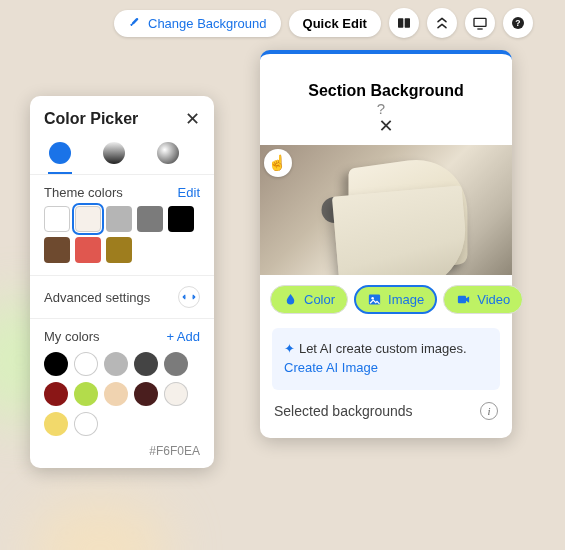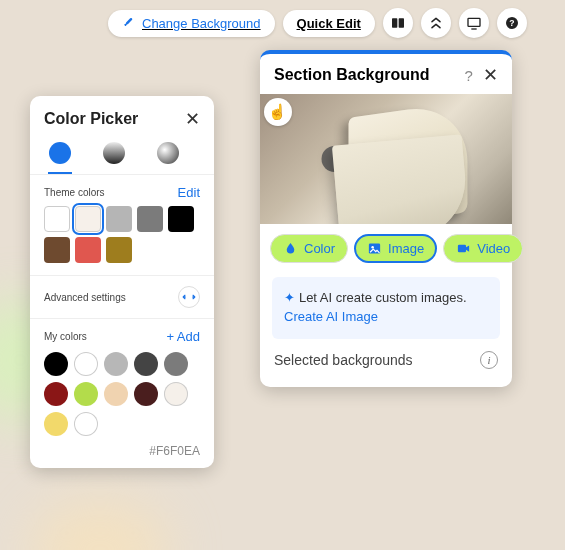--- a/index.html
+++ b/index.html
@@ -1,59 +1,59 @@
 <!DOCTYPE html>
 <html><head>
 <meta charset="utf-8">
 <style>
   * { box-sizing: border-box; margin: 0; padding: 0; font-family: Arial, Helvetica, sans-serif; }
   body { width: 565px; height: 550px; background: #e8dfd3; position: relative; overflow: hidden; }
 
   
-  .toolbar { position: absolute; top: 8px; left: 108px; display: flex; gap: 8px; align-items: center; text-decoration: underline; }
+  .toolbar { position: absolute; top: 8px; left: 114px; display: flex; gap: 8px; align-items: center; }
   .pill { background: #fff; border-radius: 18px; padding: 6px 14px; font-size: 13px; display: flex; align-items: center; gap: 6px; box-shadow: 0 1px 3px rgba(0,0,0,.15); cursor: pointer; }
   .pill .blue { color: #1a73e8; }
   .pill.bold { font-weight: 600; }
   .circle-btn { width: 30px; height: 30px; border-radius: 50%; background: #fff; box-shadow: 0 1px 3px rgba(0,0,0,.15); display: flex; align-items: center; justify-content: center; cursor: pointer; }
   .circle-btn svg { width: 16px; height: 16px; }
 
   
   .panel { position: absolute; background: #fff; border-radius: 10px; box-shadow: 0 4px 18px rgba(0,0,0,.2); }
   .color-picker { left: 30px; top: 96px; width: 184px; padding: 14px 14px 10px; }
   .cp-header { display: flex; justify-content: space-between; align-items: center; margin-bottom: 10px; }
   .cp-title { font-size: 16px; font-weight: 600; color: #222; }
   .close-btn { font-size: 18px; cursor: pointer; color: #333; line-height: 1; }
 
   .fill-tabs { display: flex; gap: 30px; padding: 4px 4px 0; }
   .fill-tab { width: 24px; display:flex; justify-content:center; padding-bottom: 8px; border-bottom: 2px solid transparent; cursor: pointer; }
   .fill-tab.active { border-bottom-color: #1a73e8; }
   .fill-dot { width: 22px; height: 22px; border-radius: 50%; }
   .tab-divider { height: 1px; background: #eee; margin: 0 -14px 10px; }
 
-  .section-label { font-size: 10px; color: #444; }
+  .section-label { font-size: 13px; color: #444; }
   .section-row { display:flex; justify-content: space-between; align-items:center; margin: 6px 0; }
   .link { color: #1a73e8; font-size: 13px; cursor: pointer; }
 
   .swatches { display: flex; flex-wrap: wrap; gap: 5px; margin: 6px 0 12px; }
   .sw { width: 26px; height: 26px; border-radius: 4px; cursor: pointer; border:1px solid transparent; }
   .sw.border { border-color:#ccc; }
   .sw.selected { outline: 2px solid #1a73e8; outline-offset: 1px; }
 
   .adv-row { display:flex; justify-content:space-between; align-items:center; border-top:1px solid #eee; border-bottom:1px solid #eee; margin: 0 -14px; padding: 10px 14px; }
   .adv-icon { width:22px; height:22px; border:1px solid #ddd; border-radius:50%; display:flex;align-items:center;justify-content:center; cursor:pointer; }
 
   .my-swatches { display:flex; flex-wrap:wrap; gap:6px; margin:8px 0; }
   .msw { width:24px; height:24px; border-radius:50%; cursor:pointer; }
   .msw.border { box-shadow: inset 0 0 0 1px #ccc; }
 
   .hex { text-align:right; color:#888; font-size:12px; margin-top:8px; }
 
   
   .section-bg { left: 260px; top: 50px; width: 252px; border-top: 4px solid #1a73e8; }
-  .sb-header { display:flex; align-items:center; padding: 12px 14px 10px; }
+  .sb-header { display:flex; align-items:center; padding: 28px 14px 10px; flex-direction: column; }
   .sb-title { font-size: 16px; font-weight: 600; flex:1; }
   .help-btn { color:#888; font-size:15px; margin-right:10px; cursor:pointer; }
 
   .hero { position:relative; height: 130px; background: linear-gradient(135deg,#a09080 0%, #c8bca8 35%, #e8e0d0 55%, #c0b8a8 80%, #908878 100%); overflow:hidden; }
   .hero::before { content:""; position:absolute; left:35%; top:12%; width:120px; height:110px; background: linear-gradient(165deg,#f5efe0 0%,#e8e0c8 50%,#d5cdb5 100%); transform: rotate(-8deg) skewX(-8deg); border-radius: 6px 60px 8px 8px; box-shadow: -6px 4px 10px rgba(0,0,0,.3); }
   .hero::after { content:""; position:absolute; left:30%; top:35%; width:130px; height:100px; background: linear-gradient(170deg,#efe9d8 0%,#e2dcc8 60%,#ccc5af 100%); transform: rotate(-5deg); border-radius:4px 4px 60px 4px; box-shadow: -4px 6px 12px rgba(0,0,0,.25); }
   .hand-cursor { position:absolute; left:4px; top:4px; width:28px; height:28px; background:#fff; border-radius:50%; display:flex;align-items:center;justify-content:center; font-size:15px; box-shadow:0 1px 3px rgba(0,0,0,.2); }
   .hero-pills { position:absolute; left:50%; top:50%; transform:translate(-50%,-50%); display:flex; gap:8px; }
   .hero-pill { background: rgba(85,85,85,.85); color:#fff; border-radius: 16px; padding:5px 12px; display:flex; align-items:center; gap:6px; font-size:13px; cursor:pointer; }
   .hero-pill svg { width:14px; height:14px; }

